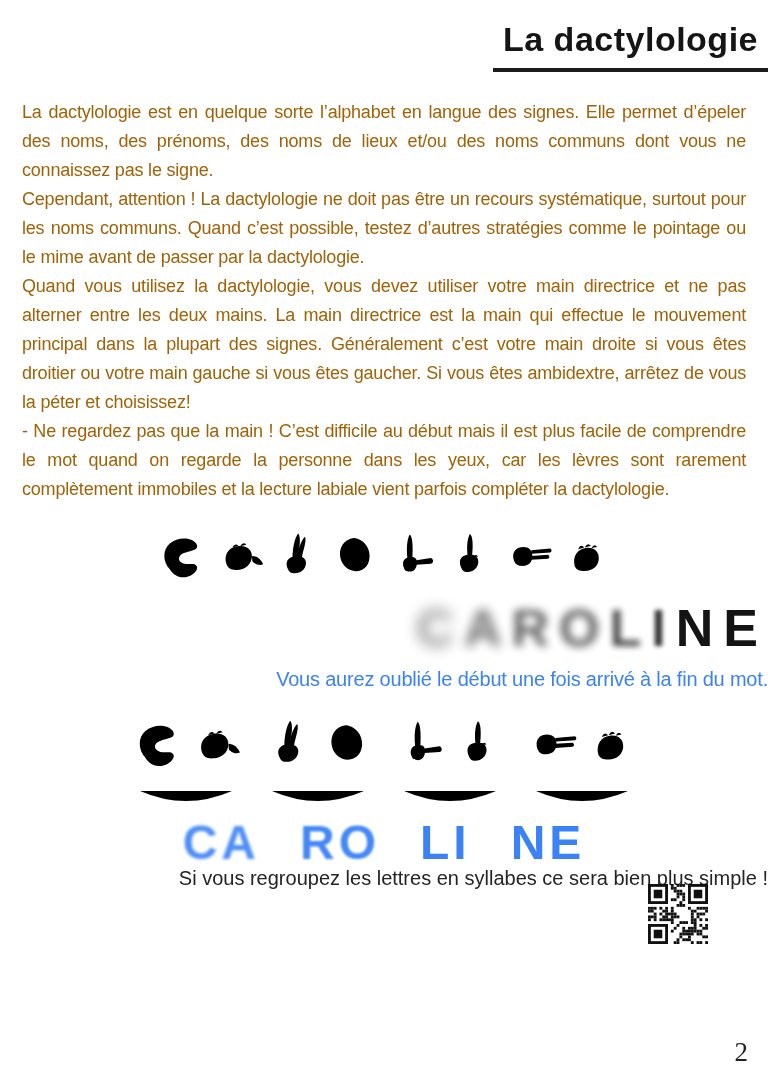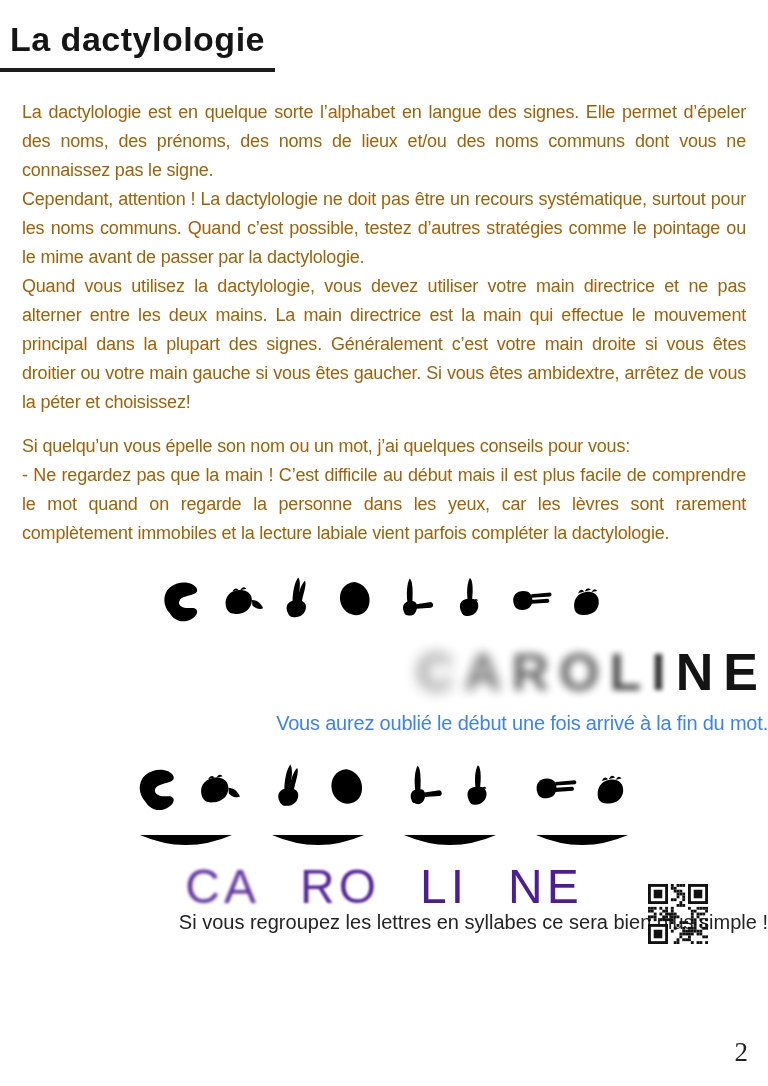--- a/index.html
+++ b/index.html
@@ -2,21 +2,21 @@
 <html><head>
 <meta charset="utf-8">
 <style>
   html,body{margin:0;padding:0;background:#888;}
   .page{
     position:relative; width:768px; height:1086px; margin:0 auto;
     background:#fff; overflow:hidden;
     font-family:"Liberation Sans", sans-serif; color:#1b1b1b;
   }
   
-  .title-wrap{ text-align:left; padding-top:20px; }
+  .title-wrap{ text-align:right; padding-top:20px;padding-left:48px; }
   .title{
     display:inline-block; font-size:34px; font-weight:bold; letter-spacing:.5px;
     padding:0 10px 9px; border-bottom:4px solid #1c1c1c; color:#151515;
   }
   
   .text-block{ margin:26px 22px 0; font-size:18px; line-height:29px; text-align:justify; letter-spacing:-0.2px; color:#a16207;}
   .text-block p{ margin:0; }
   .text-block p.gap-before{ margin-top:15px; }
   
   .fig{ text-align:right; }
@@ -26,21 +26,21 @@
   .word{ margin-top:2px; font-weight:bold; font-size:52px; letter-spacing:10px; color:#141414; line-height:1; }
   .word .letter{ display:inline-block; }
   .caption{ margin-top:14px; font-size:20px; letter-spacing:-0.2px; color:#3b82f6; }
   
   .fig2{ margin-top:14px; }
   .syll-row{ display:flex; justify-content:center; align-items:flex-end; gap:16px; }
   .syll-group{ display:flex; flex-direction:column; align-items:center; }
   .syll-hands{ display:flex; align-items:flex-end; }
   .syll-hands svg.hand{ width:58px; height:80px; }
   .syll-arc{ width:100px; height:20px; margin-top:2px; }
-  .syll-word{ margin-top:12px; font-weight:normal; font-size:48px; color:#4c1d95; line-height:1;
+  .syll-word{ margin-top:12px; font-weight:bold; font-size:48px; color:#3b82f6; line-height:1;
               display:flex; justify-content:center; gap:40px; letter-spacing:4px;}
   .caption2{ margin-top:0; font-size:20px; color:#242424; }
   
   .qr{ position:absolute; left:648px; top:884px; width:60px; height:60px; }
   
   .page-number{
     position:absolute; right:20px; bottom:18px;
     font-family:"Liberation Serif", serif; font-size:27px; color:#222;
   }
   .hidden-defs{ position:absolute; width:0; height:0; overflow:hidden; }
@@ -115,21 +115,20 @@
   </svg>
 
   <div class="title-wrap">
     <div class="title">La dactylologie</div>
   </div>
 
   <div class="text-block" id="text-block">
       <p>La dactylologie est en quelque sorte l’alphabet en langue des signes. Elle permet d’épeler des noms, des prénoms, des noms de lieux et/ou des noms communs dont vous ne connaissez pas le signe.</p>
       <p>Cependant, attention ! La dactylologie ne doit pas être un recours systématique, surtout pour les noms communs. Quand c’est possible, testez d’autres stratégies comme le pointage ou le mime avant de passer par la dactylologie.</p>
       <p>Quand vous utilisez la dactylologie, vous devez utiliser votre main directrice et ne pas alterner entre les deux mains. La main directrice est la main qui effectue le mouvement principal dans la plupart des signes. Généralement c’est votre main droite si vous êtes droitier ou votre main gauche si vous êtes gaucher. Si vous êtes ambidextre, arrêtez de vous la péter et choisissez!</p>
-      <p class="gap-before">Si quelqu’un vous épelle son nom ou un mot, j’ai quelques conseils pour vous:</p>
       <p>- Ne regardez pas que la main ! C’est difficile au début mais il est plus facile de comprendre le mot quand on regarde la personne dans les yeux, car les lèvres sont rarement complètement immobiles et la lecture labiale vient parfois compléter la dactylologie.</p>
     </div>
 
   <div class="fig fig1">
     <div class="hand-row" id="hand-row-1">
         <svg class="hand" viewBox="0 0 100 100">
           <use href="#hand-C"></use>
         </svg>
         <svg class="hand" viewBox="0 0 100 100">
           <use href="#hand-A"></use>

